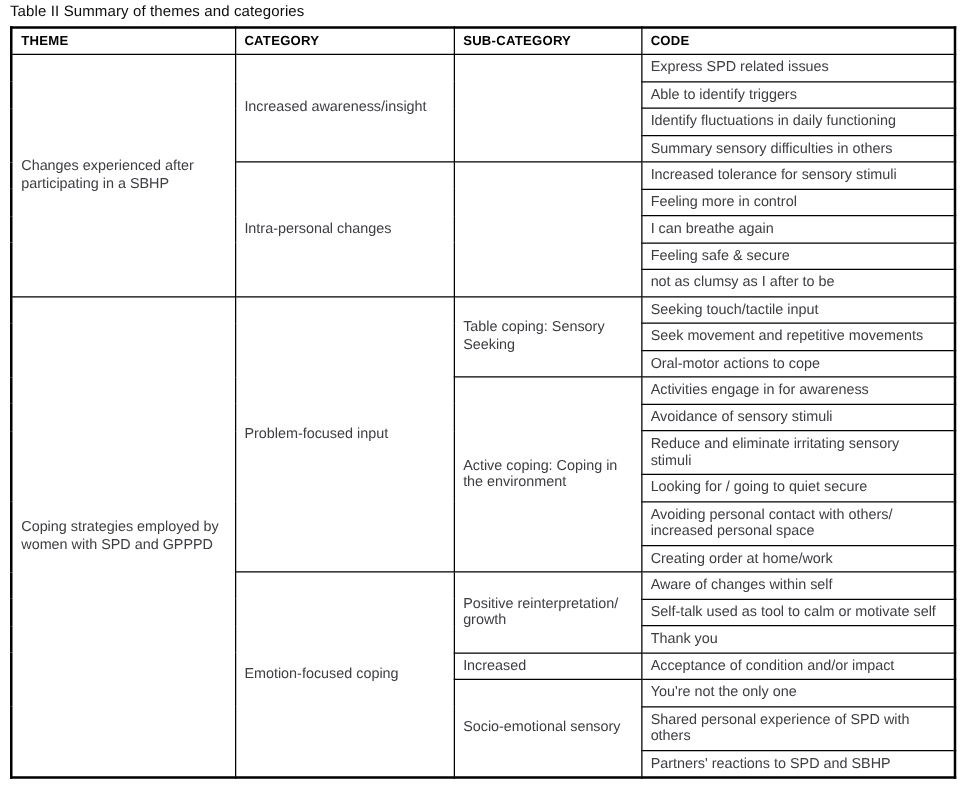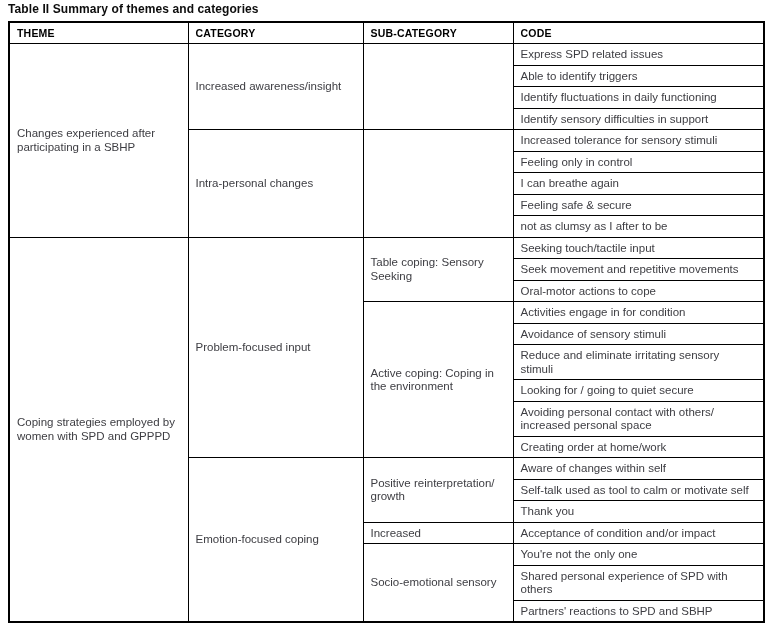--- a/index.html
+++ b/index.html
@@ -9,21 +9,21 @@
     height: 628px;
     background: #ffffff;
     overflow: hidden;
     font-family: "Liberation Sans", sans-serif;
   }
   .page {
     padding: 2px 0 0 8px;
   }
   .table-title {
     font-size: 12px;
-    font-weight: bold;
+    font-weight: normal;
     color: #0d0d0d;
     letter-spacing: 0.1px;
     margin: 0 0 5px 0;
   }
   table.themes-table {
     border-collapse: collapse;
     table-layout: fixed;
     width: 755px;
     border: 2px solid #000000;
   }
@@ -84,29 +84,29 @@
           <td class="cell-subcategory" rowspan="4"></td>
           <td class="cell-code">Express SPD related issues</td>
         </tr>
         <tr>
           <td class="cell-code">Able to identify triggers</td>
         </tr>
         <tr>
           <td class="cell-code">Identify fluctuations in daily functioning</td>
         </tr>
         <tr>
-          <td class="cell-code">Identify sensory difficulties in support</td>
+          <td class="cell-code">Summary sensory difficulties in others</td>
         </tr>
         <tr>
           <td class="cell-category" rowspan="5">Intra-personal changes</td>
           <td class="cell-subcategory" rowspan="5"></td>
           <td class="cell-code">Increased tolerance for sensory stimuli</td>
         </tr>
         <tr>
-          <td class="cell-code">Feeling only in control</td>
+          <td class="cell-code">Feeling more in control</td>
         </tr>
         <tr>
           <td class="cell-code">I can breathe again</td>
         </tr>
         <tr>
           <td class="cell-code">Feeling safe &amp; secure</td>
         </tr>
         <tr>
           <td class="cell-code">not as clumsy as I after to be</td>
         </tr>
@@ -117,21 +117,21 @@
           <td class="cell-code">Seeking touch/tactile input</td>
         </tr>
         <tr>
           <td class="cell-code">Seek movement and repetitive movements</td>
         </tr>
         <tr>
           <td class="cell-code">Oral-motor actions to cope</td>
         </tr>
         <tr>
           <td class="cell-subcategory" rowspan="6">Active coping: Coping in the environment</td>
-          <td class="cell-code">Activities engage in for condition</td>
+          <td class="cell-code">Activities engage in for awareness</td>
         </tr>
         <tr>
           <td class="cell-code">Avoidance of sensory stimuli</td>
         </tr>
         <tr>
           <td class="cell-code">Reduce and eliminate irritating sensory stimuli</td>
         </tr>
         <tr>
           <td class="cell-code">Looking for / going to quiet secure</td>
         </tr>

